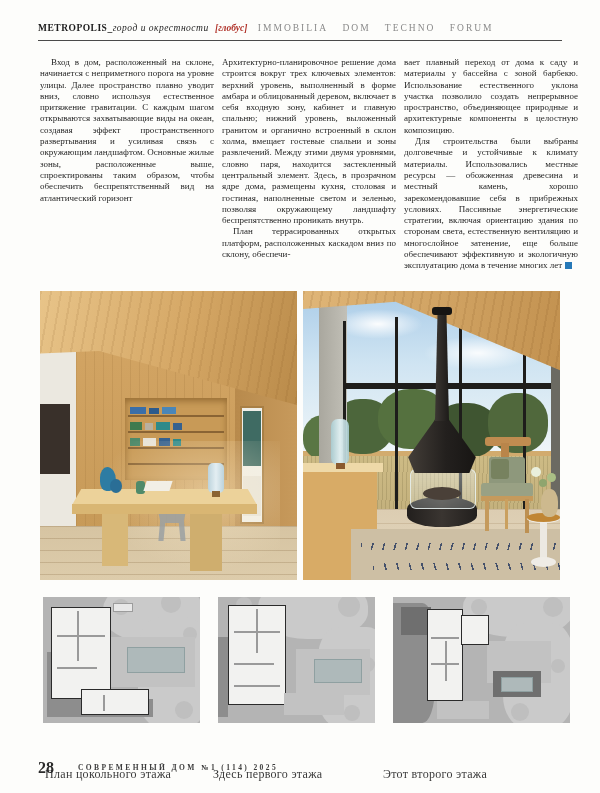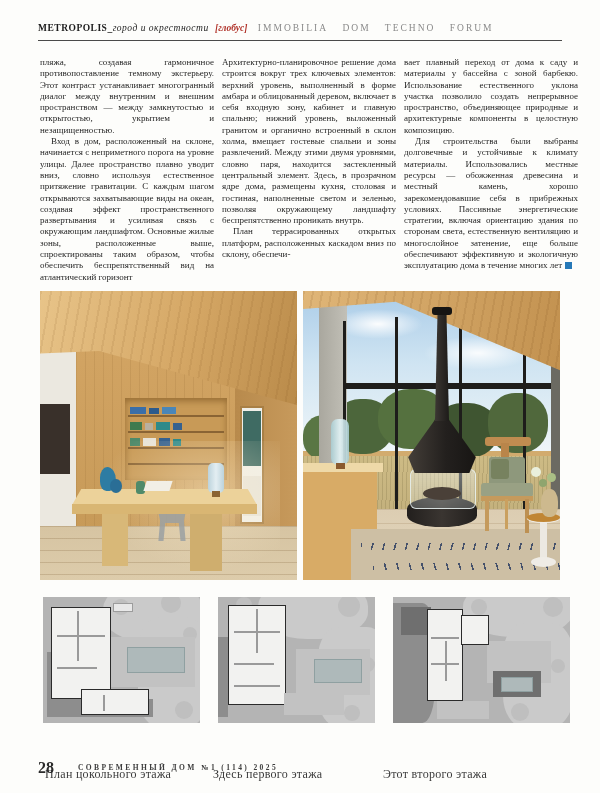--- a/index.html
+++ b/index.html
@@ -146,21 +146,20 @@
       <span>IMMOBILIA</span>
       <span>DOM</span>
       <span>TECHNO</span>
       <span>FORUM</span>
     </span>
   </div>
   <div class="mast-rule"></div>
 
   <div class="cols">
     <div class="col">
-      <p>пляжа, создавая гармоничное противопоставление темному экстерьеру. Этот контраст устанавливает многогранный диалог между внутренним и внешним пространством — между замкнутостью и открытостью, укрытием и незащищенностью.</p>
       <p class="indent">Вход в дом, расположенный на склоне, начинается с неприметного порога на уровне улицы. Далее пространство плавно уводит вниз, словно используя естественное притяжение гравитации. С каждым шагом открываются захватывающие виды на океан, создавая эффект пространственного развертывания и усиливая связь с окружающим ландшафтом. Основные жилые зоны, расположенные выше, спроектированы таким образом, чтобы обеспечить беспрепятственный вид на атлантический горизонт</p>
     </div>
     <div class="col">
       <p>Архитектурно-планировочное решение дома строится вокруг трех ключевых элементов: верхний уровень, выполненный в форме амбара и облицованный деревом, включает в себя входную зону, кабинет и главную спальню; нижний уровень, выложенный гранитом и органично встроенный в склон холма, вмещает гостевые спальни и зоны развлечений. Между этими двумя уровнями, словно паря, находится застекленный центральный элемент. Здесь, в прозрачном ядре дома, размещены кухня, столовая и гостиная, наполненные светом и зеленью, позволяя окружающему ландшафту беспрепятственно проникать внутрь.</p>
       <p class="indent">План террасированных открытых платформ, расположенных каскадом вниз по склону, обеспечи-</p>
     </div>
     <div class="col">
       <p>вает плавный переход от дома к саду и материалы у бассейна с зоной барбекю. Использование естественного уклона участка позволило создать непрерывное пространство, объединяющее природные и архитектурные компоненты в целостную композицию.</p>
       <p class="indent"><span>Для строительства были выбраны долговечные и устойчивые к климату материалы. Использовались местные ресурсы — обожженная древесина и местный камень, хорошо зарекомендовавшие себя в прибрежных условиях. Пассивные энергетические стратегии, включая ориентацию здания по сторонам света, естественную вентиляцию и многослойное затенение, еще больше обеспечивают эффективную и экологичную эксплуатацию дома в течение многих лет</span><span class="endmark"></span></p>
     </div>

